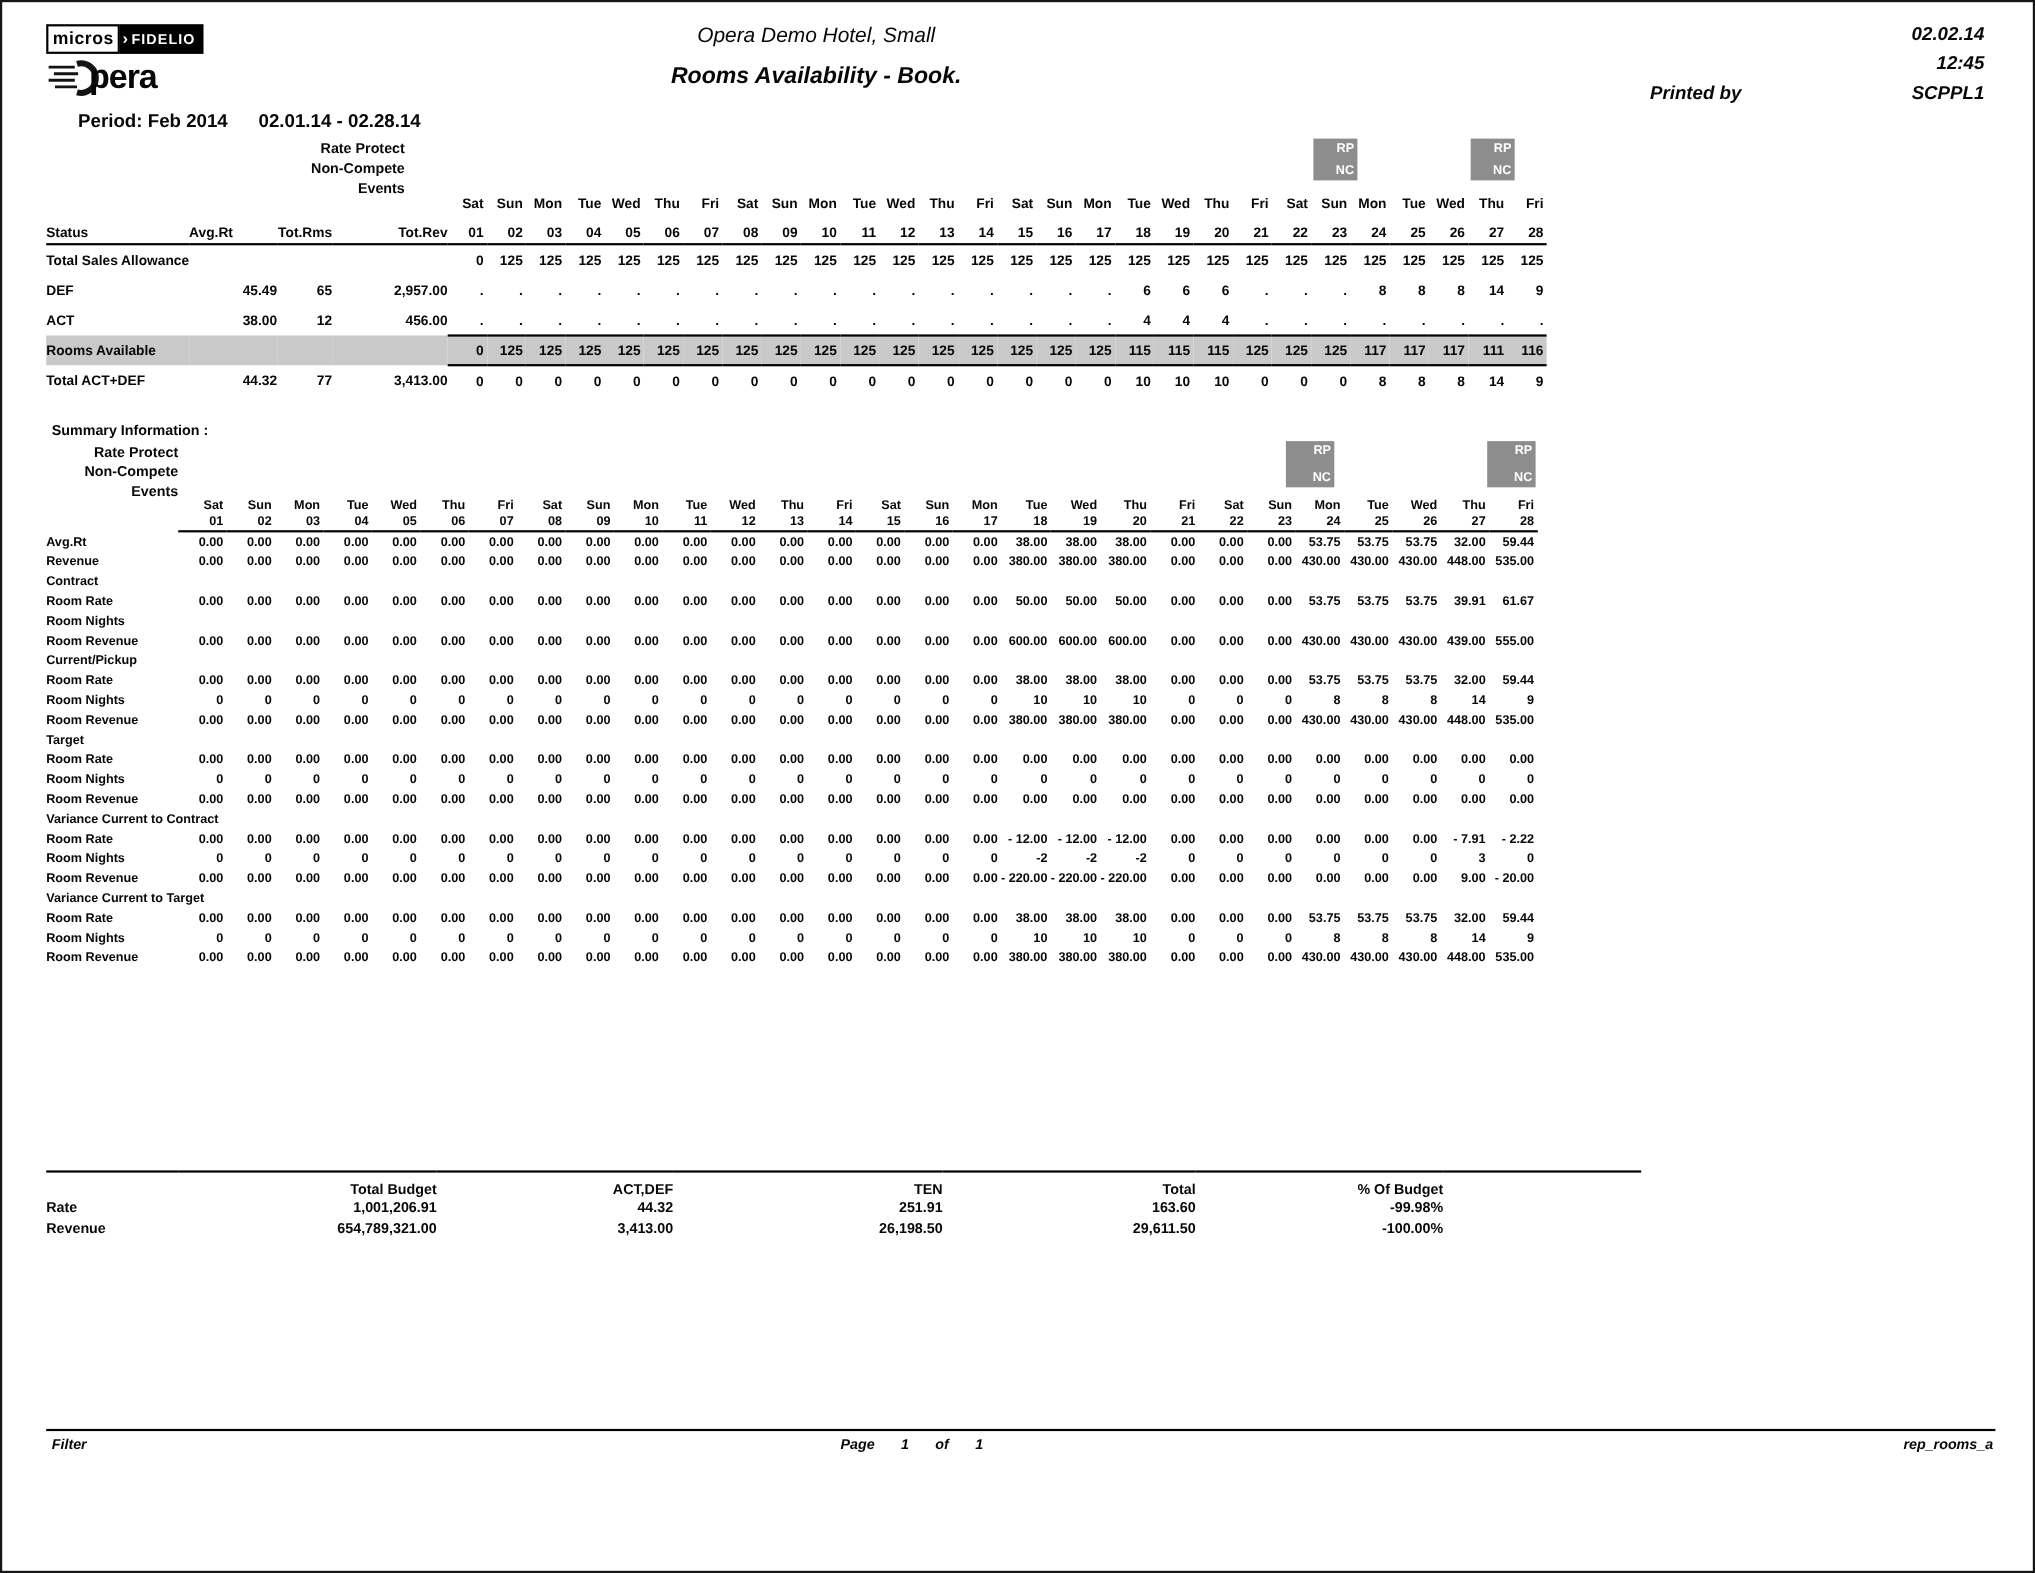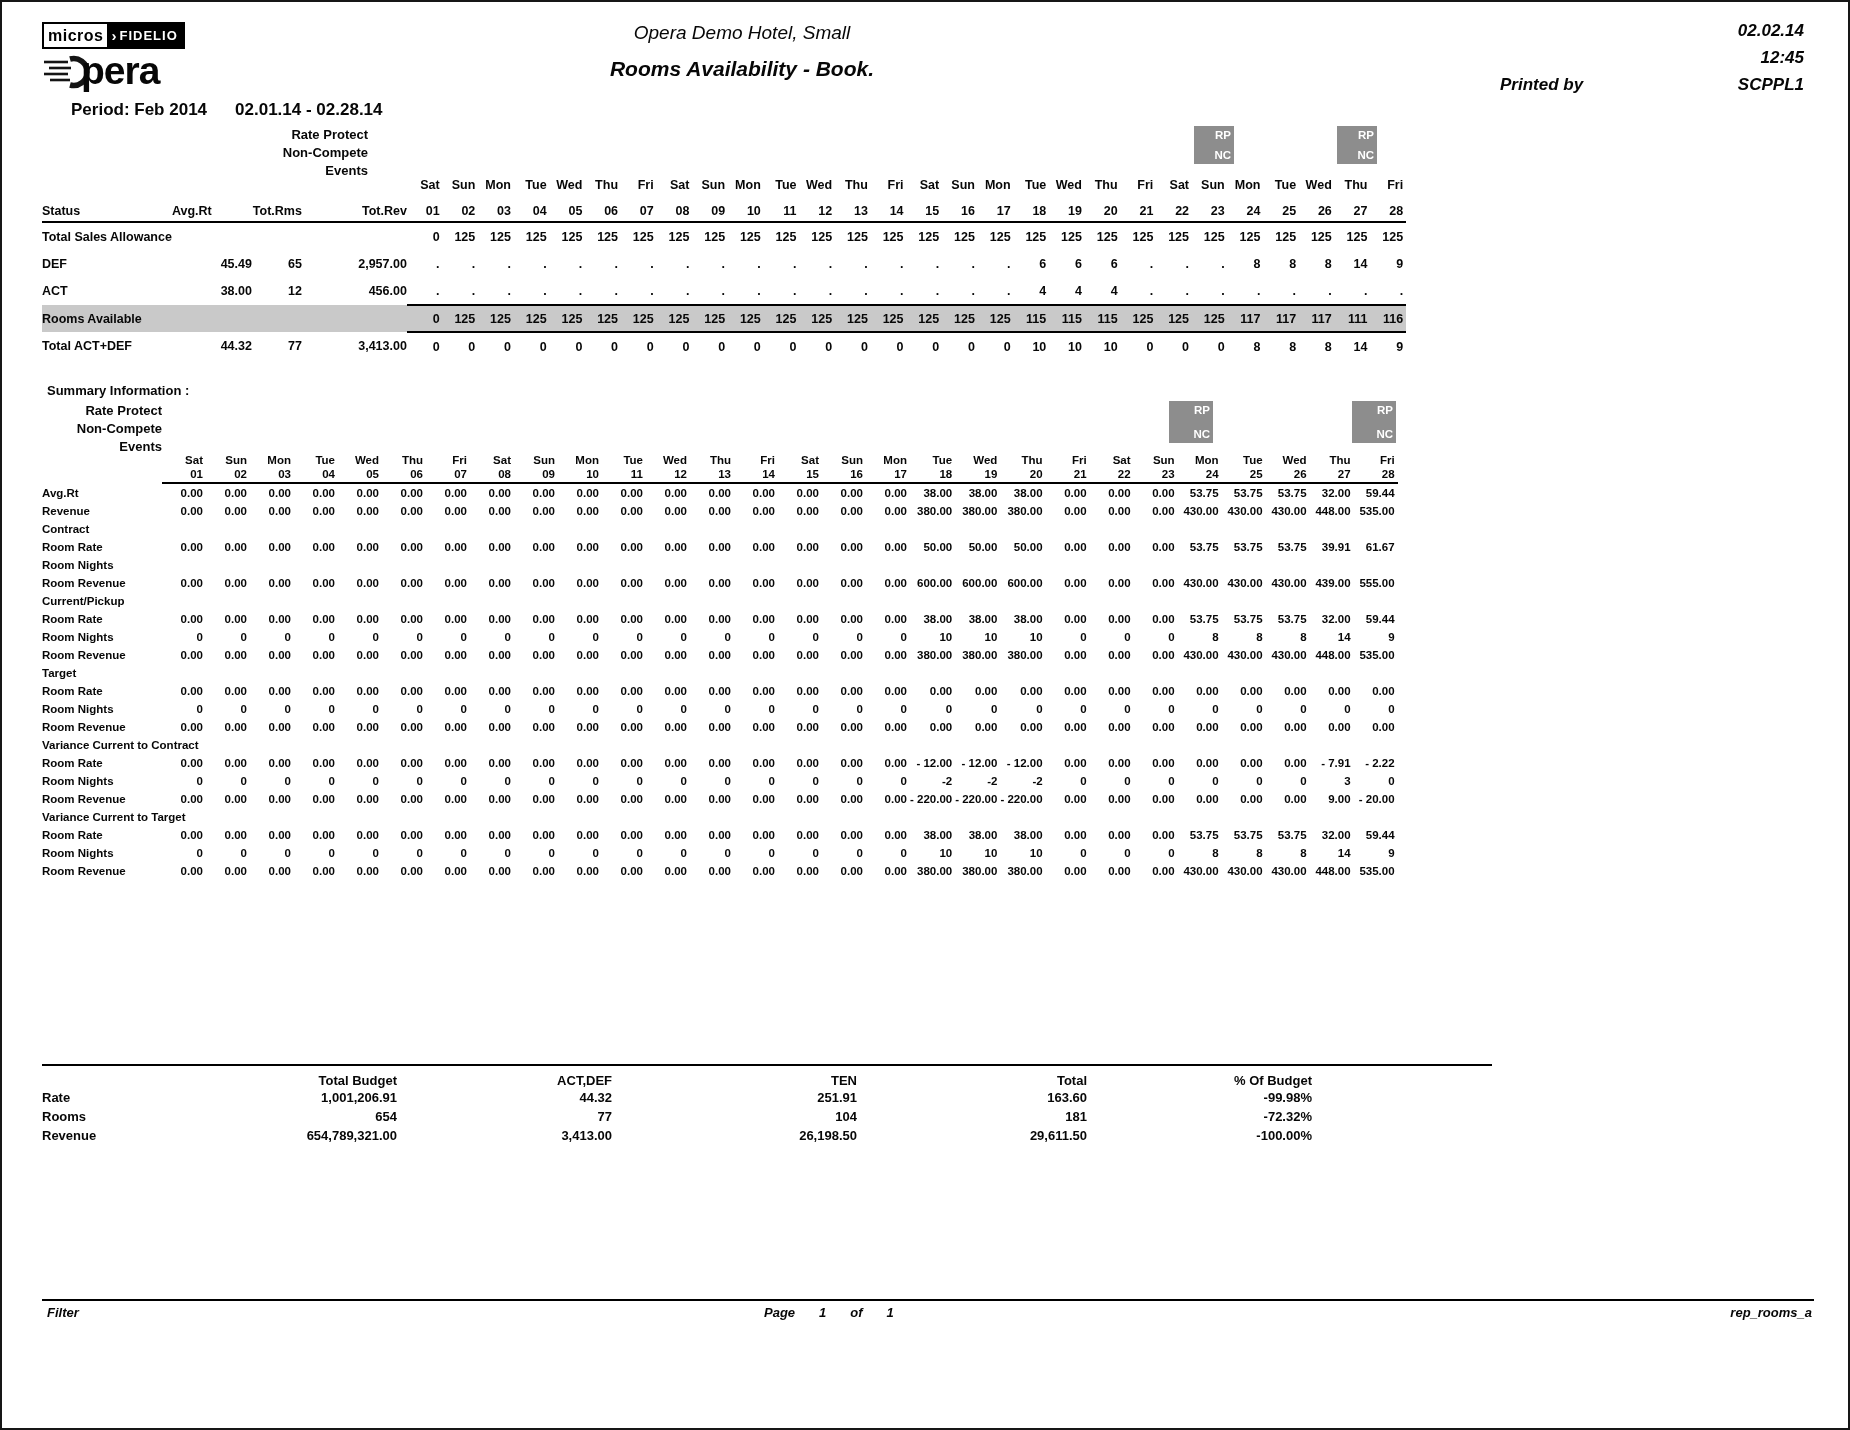--- a/index.html
+++ b/index.html
@@ -6,21 +6,21 @@
   .page{position:relative;width:1846px;height:1426px;background:#fff;border:2px solid #161616;
         font-family:"Liberation Sans",sans-serif;color:#070707;overflow:hidden;}
   
   .mf-logo{position:absolute;left:40px;top:20px;display:inline-flex;height:27px;align-items:stretch;}
   .mf-micros{border:2px solid #000;background:#fff;color:#000;font-weight:700;font-size:16px;
              padding:0 4px;display:flex;align-items:center;letter-spacing:.5px;}
   .mf-fidelio{background:#000;color:#fff;font-weight:700;font-size:13px;letter-spacing:1px;
               padding:0 7px 0 2px;display:flex;align-items:center;}
   .mf-arrow{font-size:15px;margin-right:2px;font-weight:700;}
   .opera-logo{position:absolute;left:42px;top:47px;display:flex;align-items:center;}
-  .opera-text{font-size:39px;font-weight:700;letter-spacing:-1px;margin-left:-9px;font-style:normal;}
+  .opera-text{font-size:31px;font-weight:700;letter-spacing:-1px;margin-left:-9px;font-style:normal;}
   .title-block{position:absolute;left:460px;top:20px;width:560px;text-align:center;font-style:italic;}
   .hotel-name{font-size:19px;font-weight:400;}
   .report-title{font-size:21px;font-weight:700;margin-top:13px;}
   .meta-block{position:absolute;left:1498px;top:15px;width:304px;font-style:italic;font-weight:700;font-size:17px;}
   .meta-line{text-align:right;line-height:27px;}
   .meta-row{display:flex;justify-content:space-between;line-height:27px;}
   .period-line{position:absolute;left:45px;top:98px;font-size:17px;font-weight:700;margin-left:24px;}
   .period-range{margin-left:28px;}
   
   .legend1{position:absolute;left:40px;top:124px;width:326px;text-align:right;font-size:13px;font-weight:700;line-height:18px;}
@@ -1184,29 +1184,20 @@
         <tr>
           <td class="lbl">Rate</td>
           <td>1,001,206.91</td>
           <td>44.32</td>
           <td>251.91</td>
           <td>163.60</td>
           <td>-99.98%</td>
           <td></td>
         </tr>
         <tr>
-          <td class="lbl">Rooms</td>
-          <td>654</td>
-          <td>77</td>
-          <td>104</td>
-          <td>181</td>
-          <td>-72.32%</td>
-          <td></td>
-        </tr>
-        <tr>
           <td class="lbl">Revenue</td>
           <td>654,789,321.00</td>
           <td>3,413.00</td>
           <td>26,198.50</td>
           <td>29,611.50</td>
           <td>-100.00%</td>
           <td></td>
         </tr>
       </tbody>
     </table>

